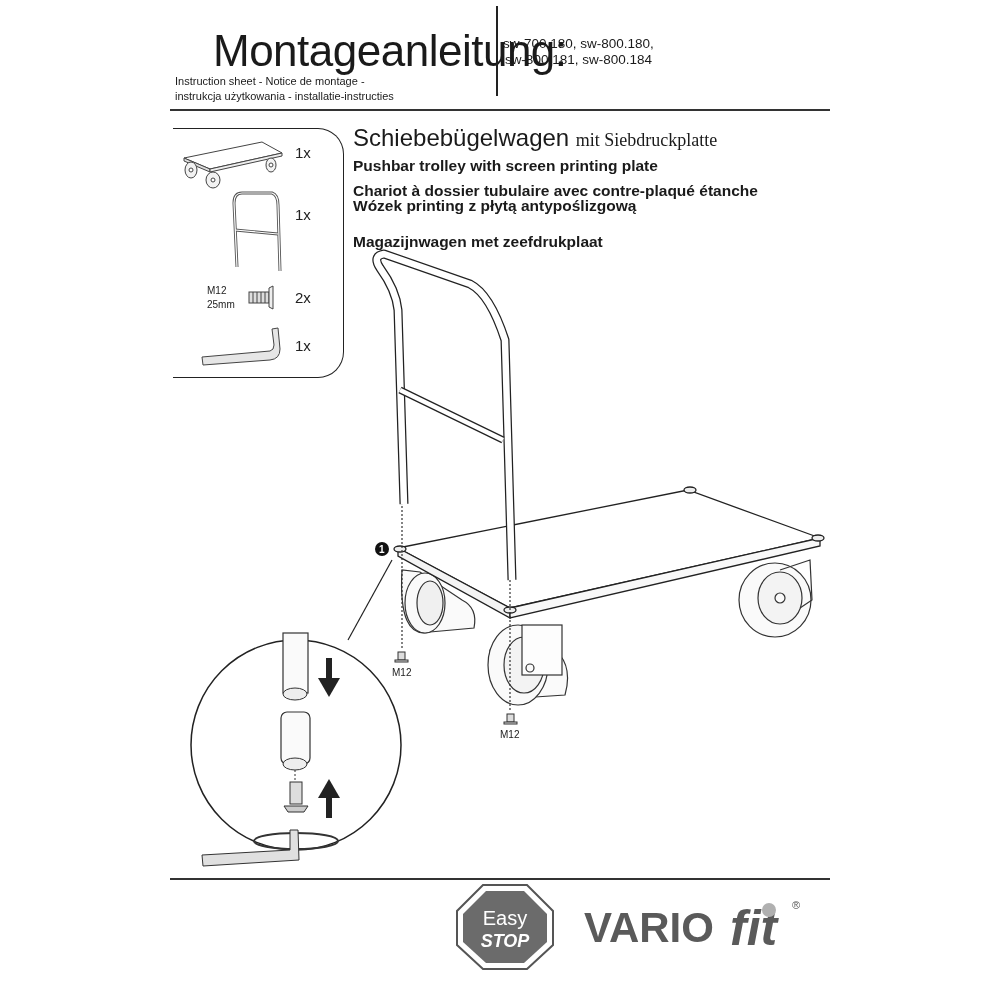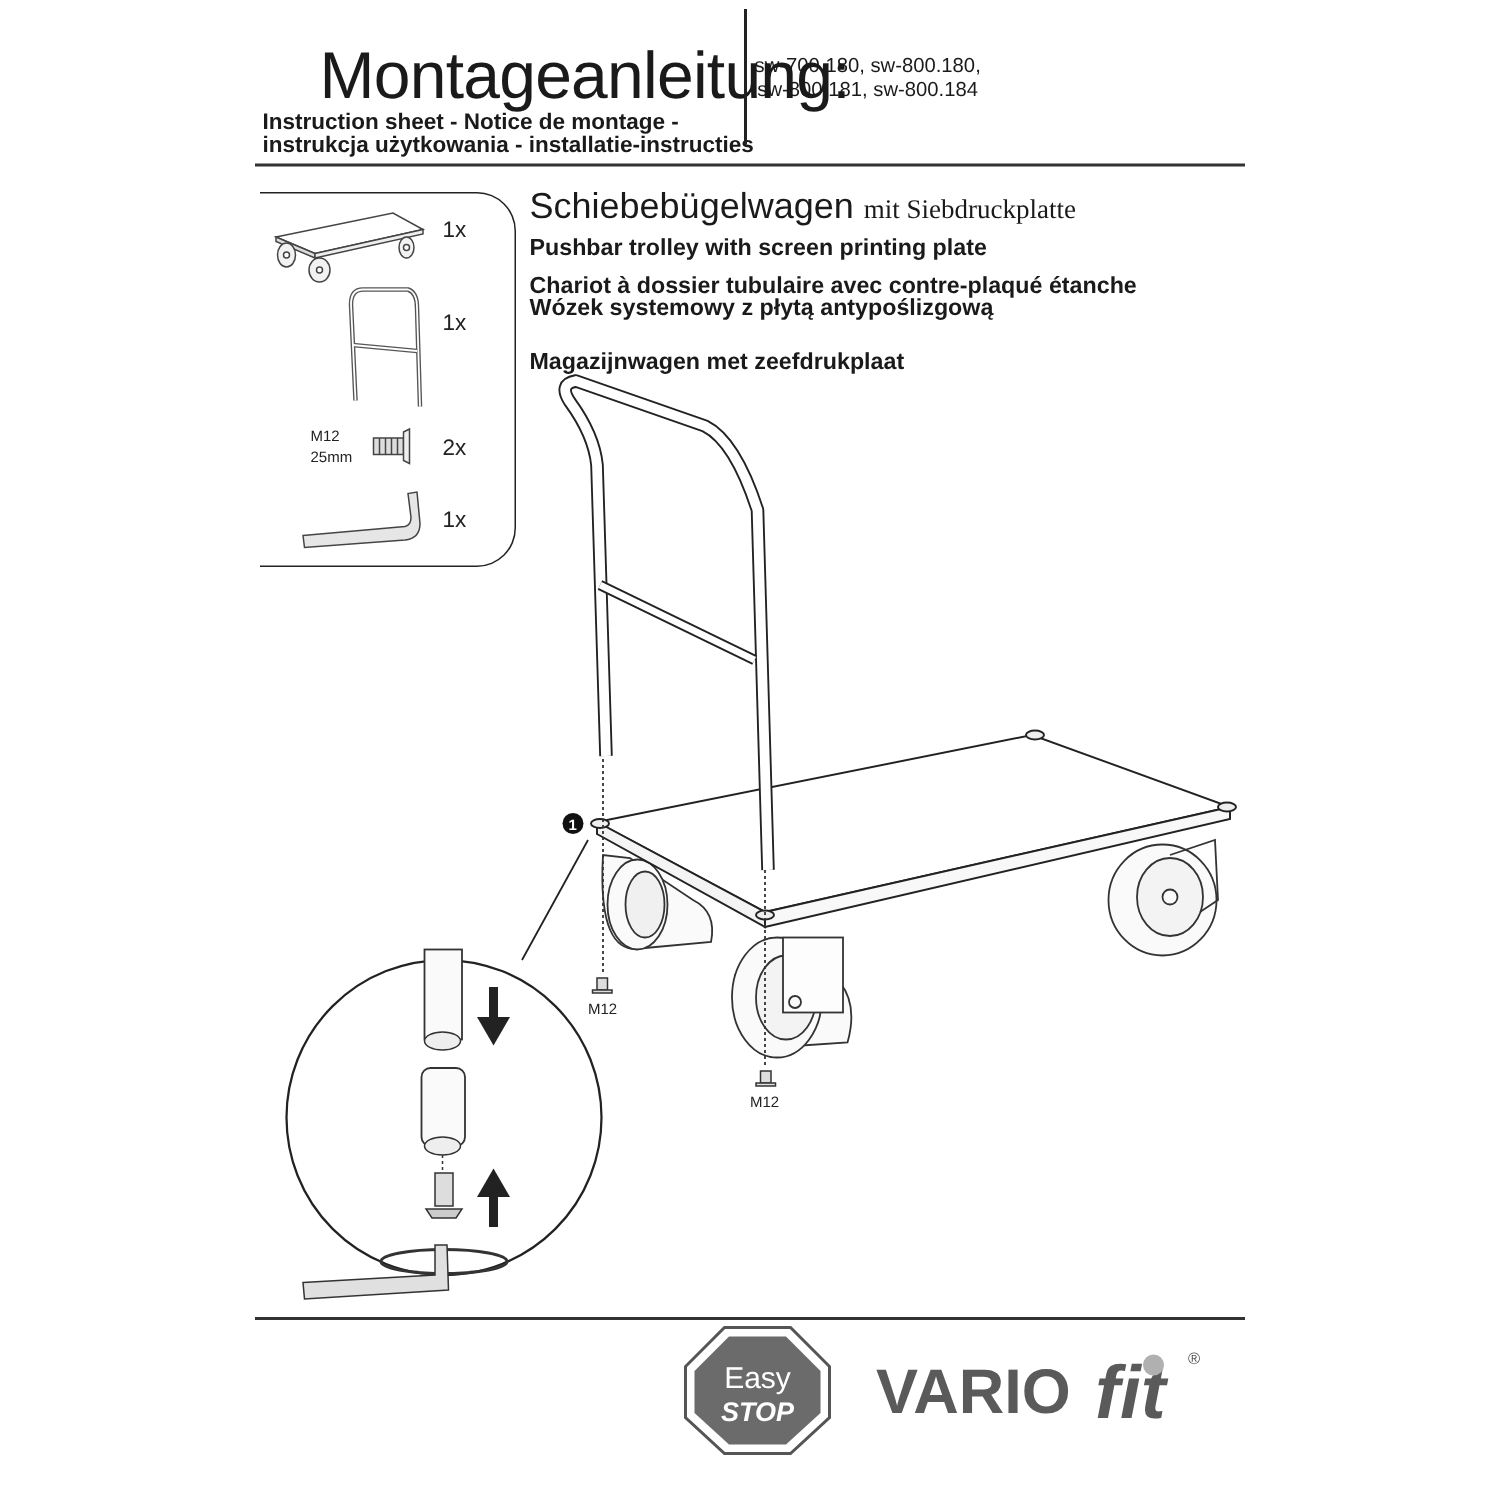--- a/index.html
+++ b/index.html
@@ -1,20 +1,20 @@
 <!DOCTYPE html>
 <html><head>
 <meta charset="utf-8">
 <style>
   html, body { margin:0; padding:0; background:#ffffff; }
   body { width:1000px; height:1000px; position:relative; overflow:hidden;
          font-family:"Liberation Sans", sans-serif; color:#1a1a1a; }
   .abs { position:absolute; }
   .title { left:174px; top:26px; font-size:44px; letter-spacing:-0.5px; line-height:50px;margin-left:39px; }
-  .subtitle { left:175px; top:74px; font-size:15px; line-height:15px;font-weight:bold; }
+  .subtitle { left:175px; top:74px; font-size:11px; line-height:15px; }
   .vdivider { left:496px; top:6px; width:1.5px; height:90px; background:#222; }
   .models { left:503px; top:36px; font-size:13.5px; line-height:16px;text-align:center; }
   .hrule { height:1.5px; background:#333; }
   .parts-box { left:173px; top:128px; width:170px; height:248px;
                border:1.5px solid #222; border-left:none; border-radius:0 26px 26px 0; }
   .product-name { left:353px; top:124px; font-size:24px; line-height:28px; }
   .product-name small { font-size:18px;font-family:Liberation Serif, serif; }
   .product-line { font-size:15.5px; left:353px; line-height:20px;font-weight:bold; }
   svg text { font-family:"Liberation Sans", sans-serif; }
 </style>
@@ -77,21 +77,21 @@
   </g>
   <text x="125" y="226" font-size="15" fill="#222">1x</text>
 </svg>
 
 <div class="abs product-name">
   <span>Schiebebügelwagen</span>
   <small>mit Siebdruckplatte</small>
 </div>
 <div class="abs product-line" style="top:156px;">Pushbar trolley with screen printing plate</div>
 <div class="abs product-line" style="top:181px;">Chariot à dossier tubulaire avec contre-plaqué étanche</div>
-<div class="abs product-line" style="top:196px;">Wózek systemowy z płytą antypoślizgową</div>
+<div class="abs product-line" style="top:196px;">Wózek printing z płytą antypoślizgową</div>
 <div class="abs product-line" style="top:232px;">Magazijnwagen met zeefdrukplaat</div>
 
 <svg class="abs" style="left:0; top:0;" width="1000" height="880">
 
   <g stroke="#333" stroke-width="1.2" fill="#fafafa">
     <path d="M402,570 Q398,640 430,632 L474,628 Q478,608 462,600 L420,572 Z"></path>
     <ellipse cx="425" cy="603" rx="20" ry="30"></ellipse>
     <ellipse cx="430" cy="603" rx="13" ry="22" fill="#f0f0f0"></ellipse>
   </g>
   <g stroke="#333" stroke-width="1.2" fill="#fafafa">

